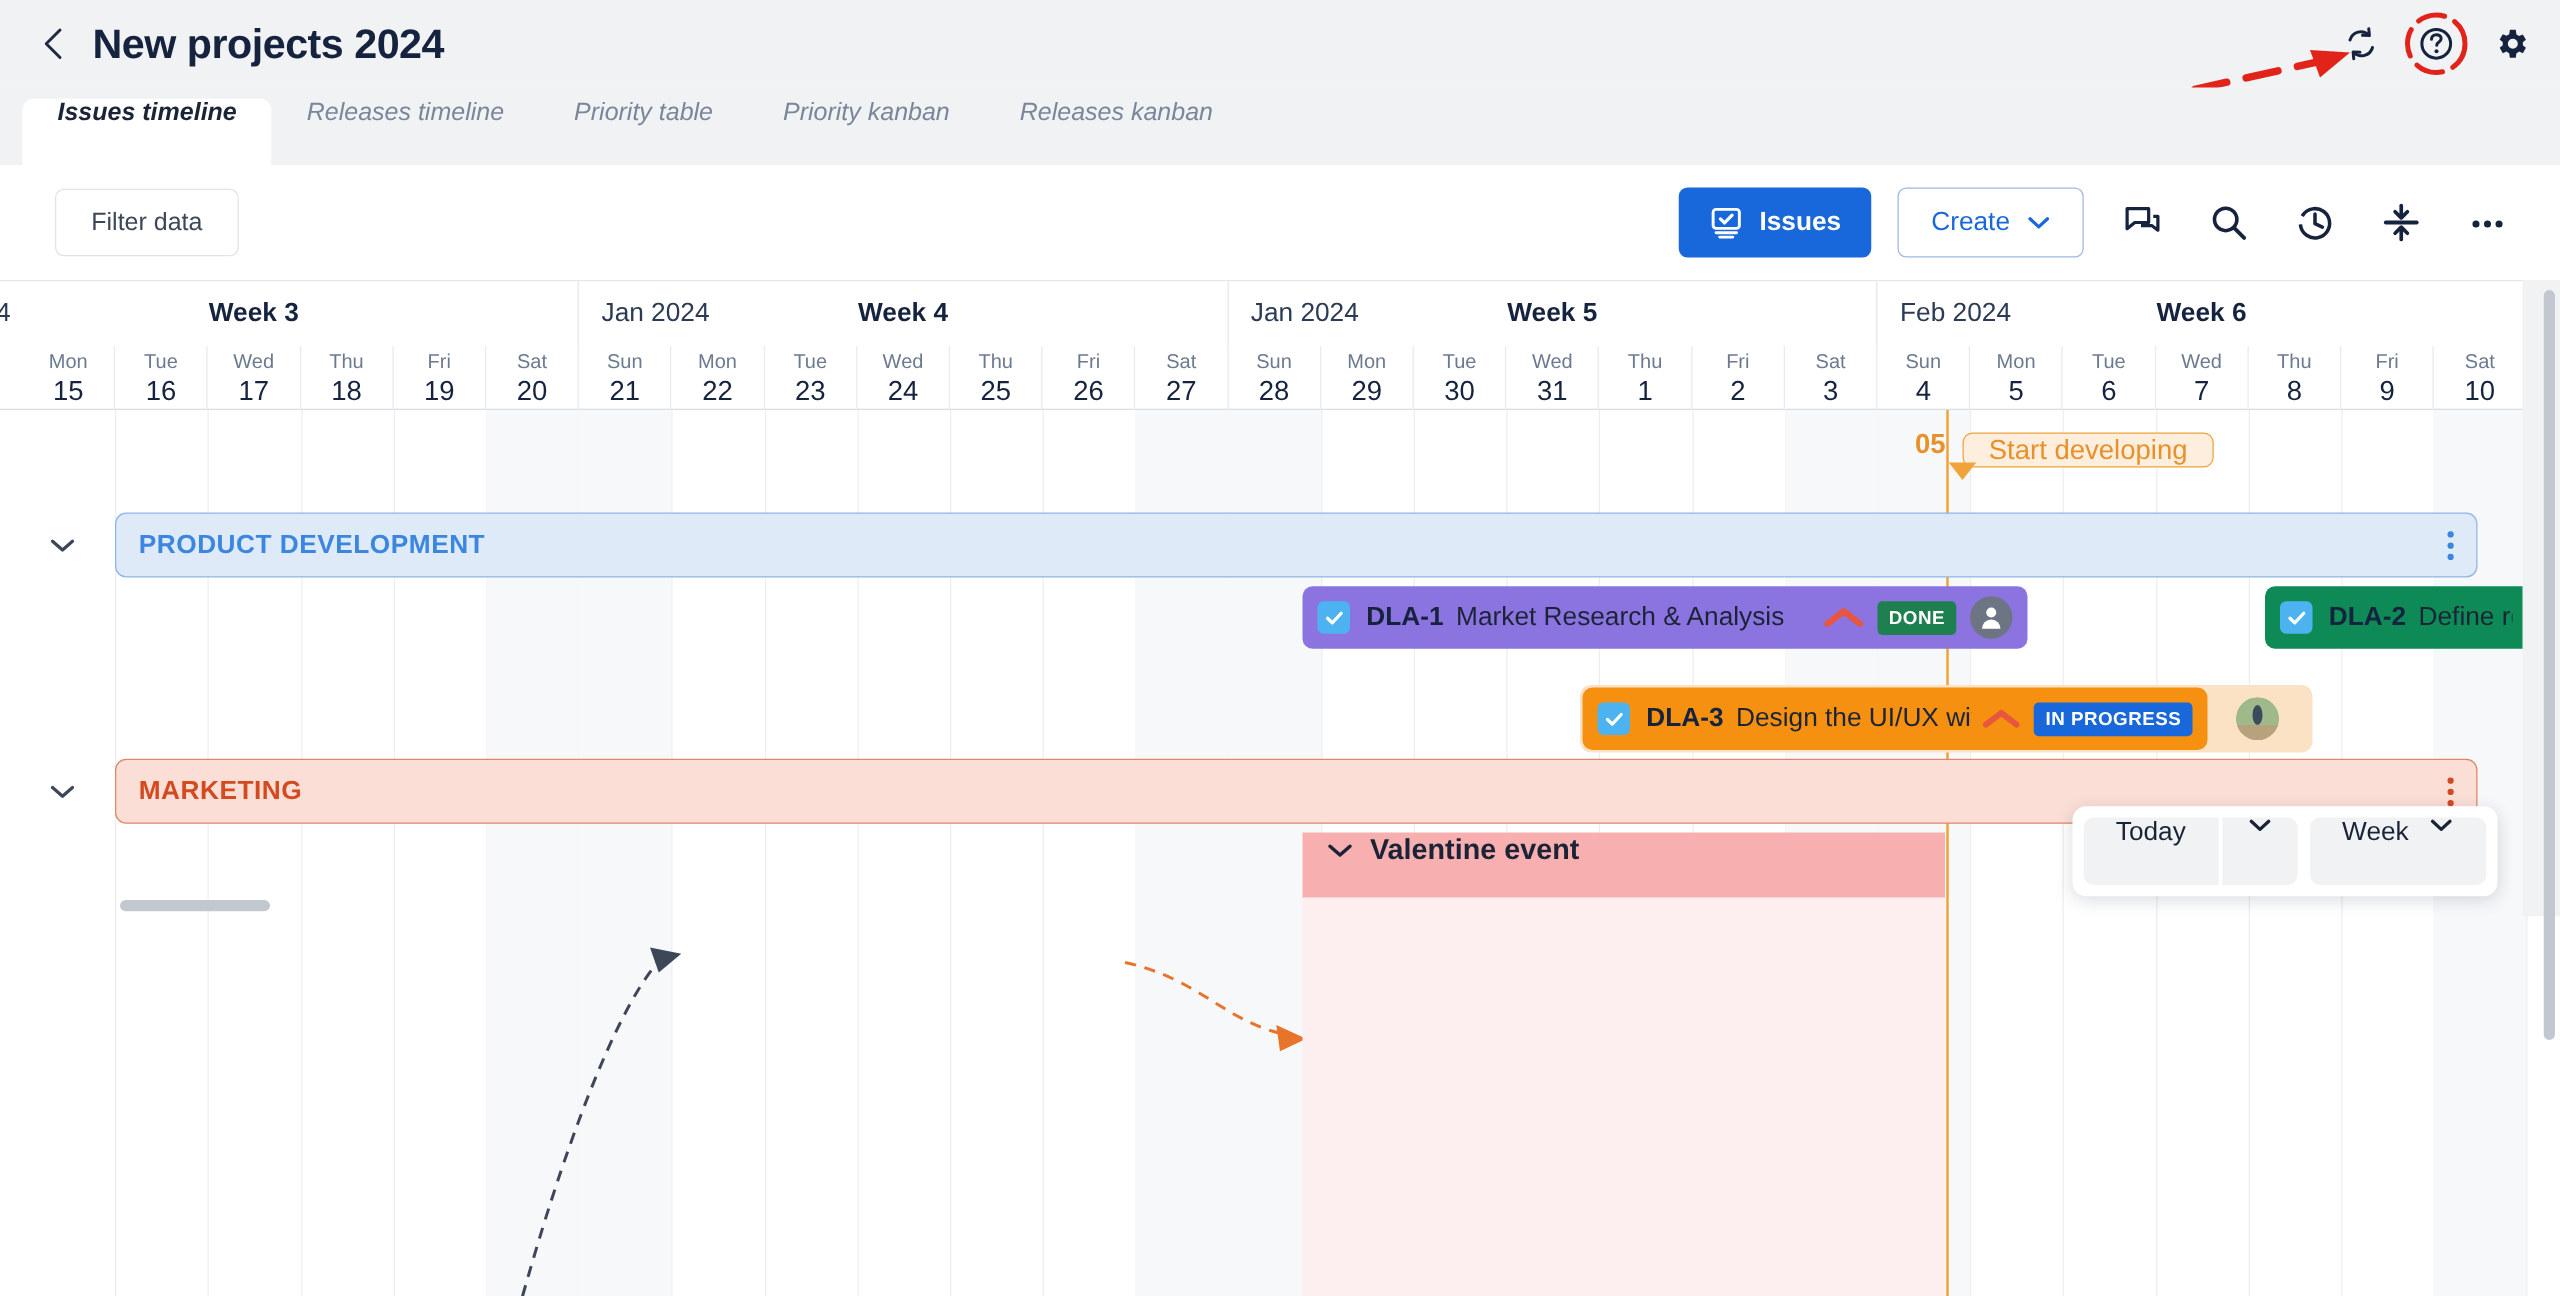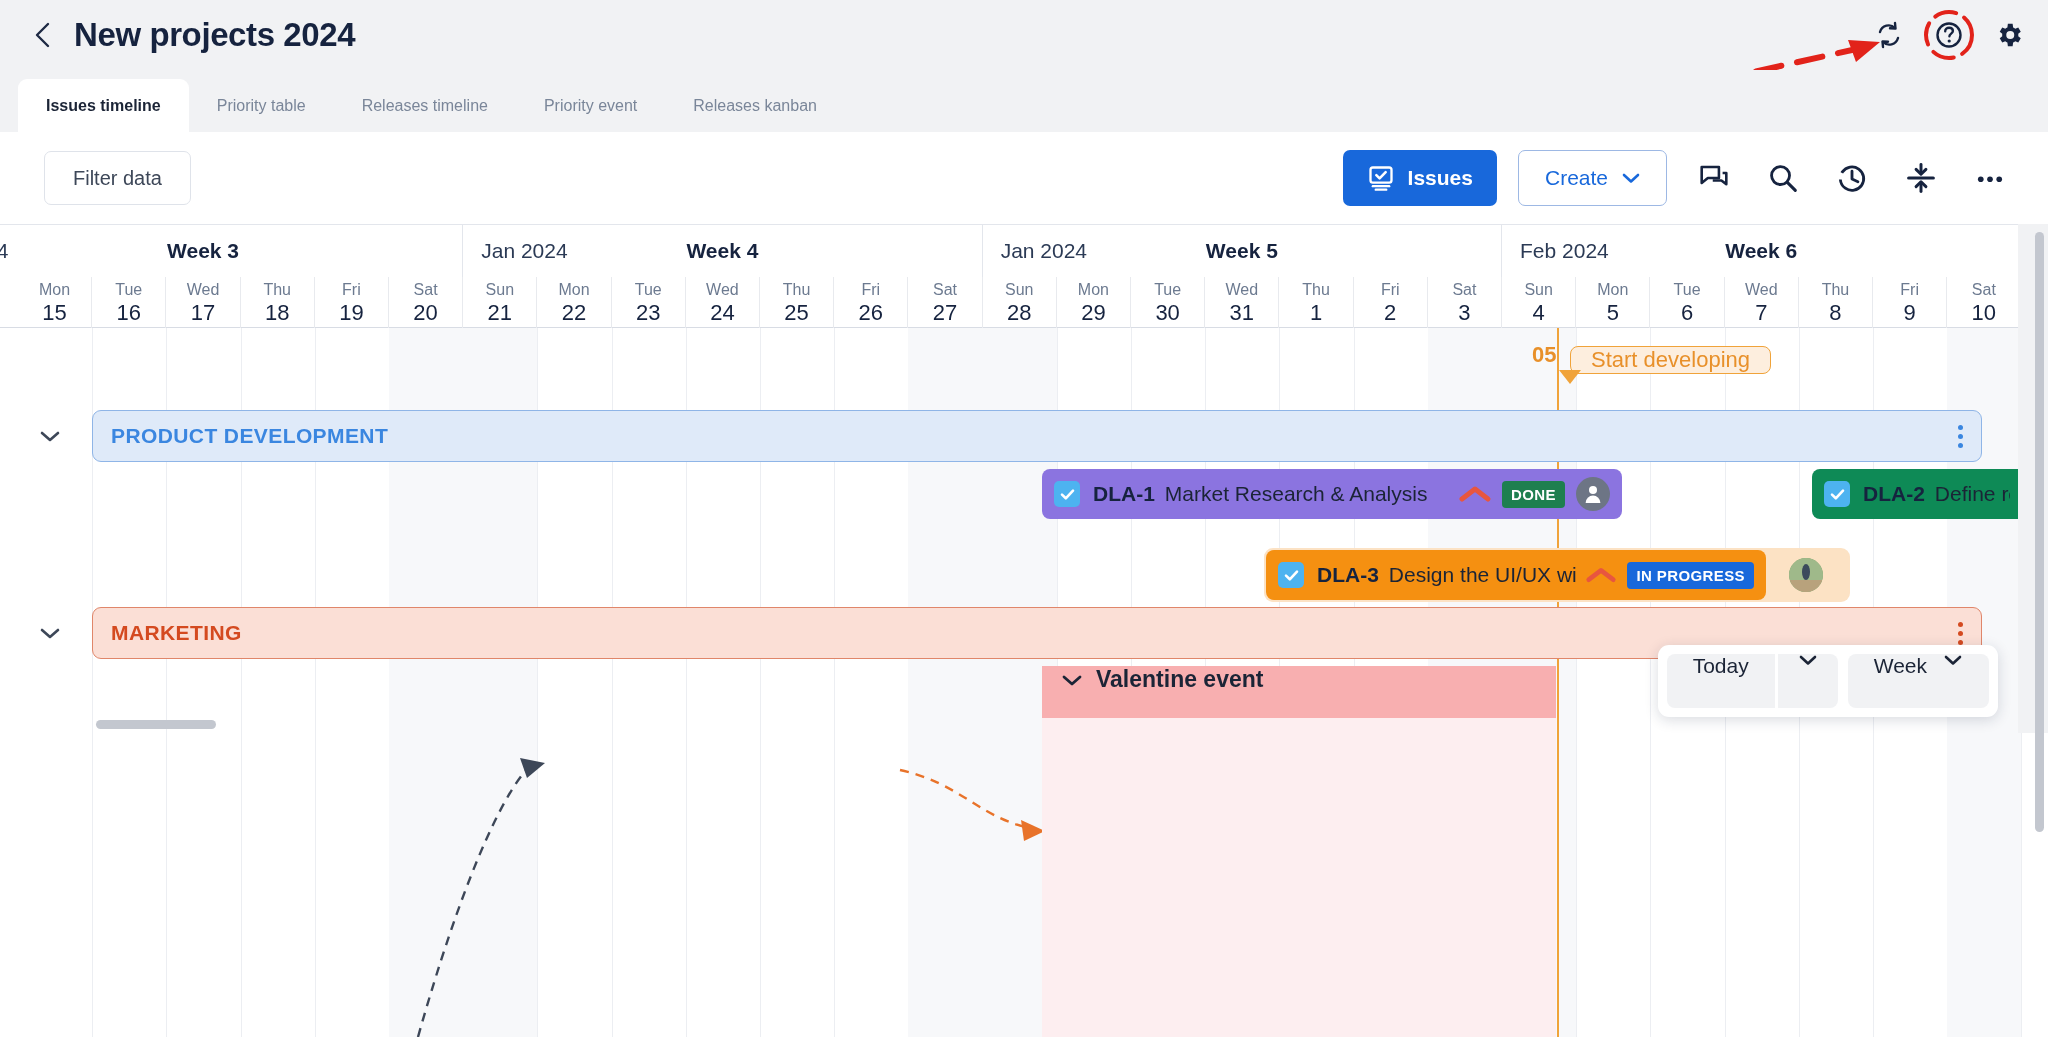--- a/index.html
+++ b/index.html
@@ -36,22 +36,22 @@
     justify-content: center; color: #16233f; cursor: pointer;
   }
   .help-wrap { position: relative; width: 34px; height: 34px; }
 
   
   .tabs {
     position: absolute; top: 70px; left: 0; width: 2048px; height: 62px;
     background: #f1f2f4; display: flex; align-items: flex-end;
   }
   .tab {
-    height: 53px; padding: 0 28px; display: flex; align-items: center;
-    font-size: 16px; color: #7a8699; cursor: pointer; white-space: nowrap;
+    height: 53px; padding: 0 28px; display: flex; align-items: flex-start;
+    font-size: 20px; color: #7a8699; cursor: pointer; white-space: nowrap; font-style: italic;
   }
   .tab:first-child { margin-left: 18px; }
   .tab.active {
     background: #ffffff; color: #1b2436; font-weight: bold;
     border-radius: 9px 9px 0 0;
   }
 
   
   .toolbar {
     position: absolute; top: 132px; left: 0; width: 2048px; height: 92px;
@@ -299,27 +299,27 @@
   <svg style="position:absolute;left:1580px;top:20px;width:360px;height:100px;pointer-events:none">
     <line x1="12" y1="88" x2="290" y2="26" stroke="#e2231a" stroke-width="6" stroke-dasharray="26 16" stroke-linecap="round"></line>
     <polygon points="300,22 268,20 276,42" fill="#e2231a"></polygon>
   </svg>
 
   <div class="tabs">
     <div class="tab active">
       <span>Issues timeline</span>
       </div>
     <div class="tab">
+      <span>Releases timeline</span>
+      </div>
+    <div class="tab">
       <span>Priority table</span>
       </div>
     <div class="tab">
-      <span>Releases timeline</span>
-      </div>
-    <div class="tab">
-      <span>Priority event</span>
+      <span>Priority kanban</span>
       </div>
     <div class="tab">
       <span>Releases kanban</span>
       </div>
   </div>
 
   <div class="toolbar">
     <div class="filter-btn">
       <span>Filter data</span>
     </div>

